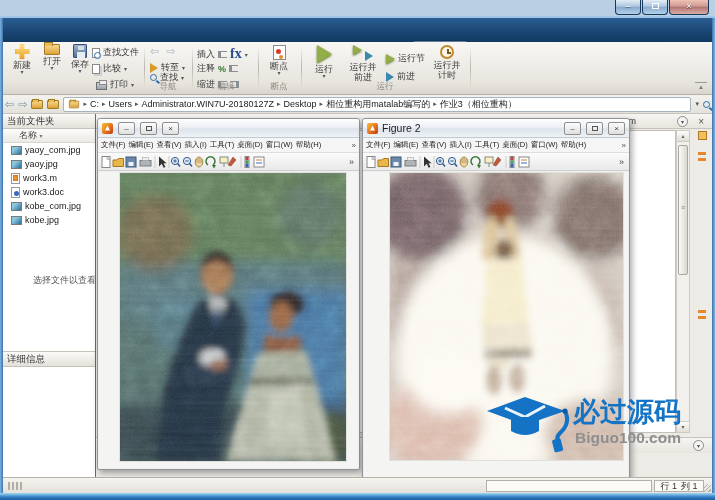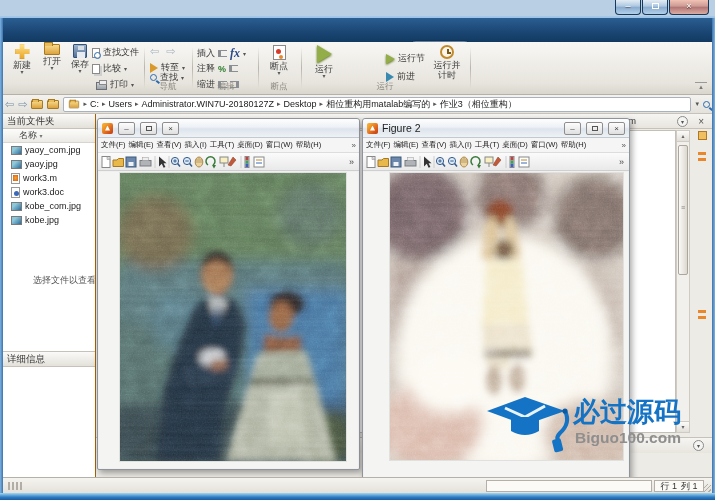--- a/index.html
+++ b/index.html
@@ -51,21 +51,21 @@
   .disk-i::before{content:"";position:absolute;left:3px;top:7px;width:8px;height:6px;background:#e8ecf0}
   .disk-i::after{content:"";position:absolute;left:4px;top:1px;width:6px;height:4px;background:#d8dee6}
   .srow{position:absolute;display:flex;align-items:center;gap:3px;font-size:9px;color:#3a3a3a;white-space:nowrap}
   .pg-sm{width:8px;height:10px;background:#fff;border:1px solid #8a8a8a;position:relative;flex:none}
   .pg-sm.mag2::after{content:"";position:absolute;right:-2px;bottom:-2px;width:5px;height:5px;border:1.5px solid #2a6ab0;border-radius:50%;background:rgba(255,255,255,.6)}
   .pg-sm.dbl{box-shadow:2px 2px 0 #cfcfcf}
   .printer-i{width:11px;height:8px;background:linear-gradient(#cfd3d7,#9aa0a6);border:1px solid #6a7076;position:relative;flex:none;margin-top:2px}
   .printer-i::before{content:"";position:absolute;left:2px;top:-3px;width:6px;height:3px;background:#eee;border:1px solid #888}
   .nav-arrows{font-size:11px;color:#a8b4be;letter-spacing:2px}
   .goto-i{width:0;height:0;border-left:8px solid #d89a2a;border-top:5px solid transparent;border-bottom:5px solid transparent;flex:none}
-  .fx{font-family:"Liberation Serif",serif;font-style:italic;font-size:12px;color:#2a4a8a;font-weight:bold}
+  .fx{font-family:"Liberation Serif",serif;font-size:14px;color:#2a4a8a;font-weight:bold}
   .pct{color:#2a7a2a;font-weight:bold;font-size:9px}
   .ind{width:9px;height:7px;border-left:3px solid #8a8f94;border-top:1px solid #8a8f94;border-bottom:1px solid #8a8f94;flex:none}
   .bp-i{width:13px;height:15px;background:#fff;border:1px solid #8a8a8a;position:relative}
   .bp-i::before{content:"";position:absolute;left:2px;top:3px;width:5px;height:5px;border-radius:50%;background:#d83a2a}
   .bp-i::after{content:"";position:absolute;left:5px;top:9px;width:4px;height:4px;border-radius:50%;background:#e88a2a}
   .play{width:0;height:0;border-left:15px solid #93ad49;border-top:9px solid transparent;border-bottom:9px solid transparent;filter:drop-shadow(0 1px 1px #5a7020)}
   .play.small{border-left-width:9px;border-top-width:5px;border-bottom-width:5px}
   .adv-arrow{width:0;height:0;border-left:8px solid #3a8ab0;border-top:5px solid transparent;border-bottom:5px solid transparent;flex:none}
   .runadv-i{position:relative;width:20px;height:16px}
   .runadv-i .p1{position:absolute;left:0;top:0}
@@ -277,20 +277,27 @@
     <span>断点</span>
     <span class="caret">▾</span>
   </div>
   <span class="sec-label" style="left:258px;width:42px">断点</span>
   <div class="vsep" style="left:301px"></div>
 
   <div class="bb" style="left:306px;top:3px">
     <span class="bi play"></span>
     <span>运行</span>
     <span class="caret">▾</span>
+  </div>
+  <div class="bb" style="left:344px;top:3px;width:38px">
+    <span class="bi runadv-i">
+        <span class="play small p1"></span>
+        <span class="adv-arrow a1"></span>
+      </span>
+    <span style="display:block;width:32px;margin:0 auto">运行并前进</span>
   </div>
   <div class="srow" style="left:386px;top:10px">
     <span class="play small"></span>
       <span>运行节</span>
   </div>
   <div class="srow" style="left:386px;top:28px">
     <span class="adv-arrow"></span>
       <span>前进</span>
   </div>
   <div class="bb" style="left:428px;top:3px;width:38px">

